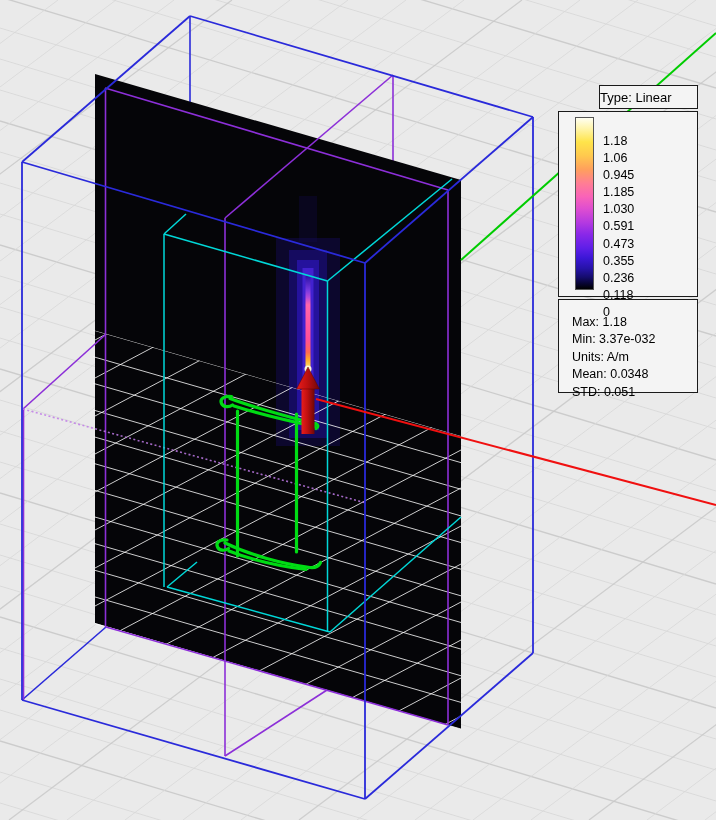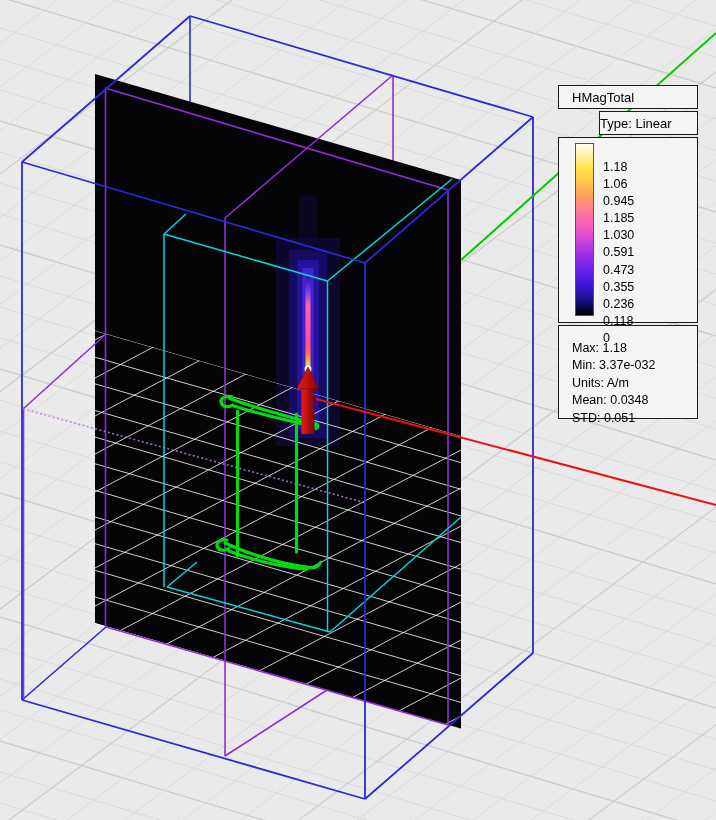--- a/index.html
+++ b/index.html
@@ -228,21 +228,20 @@
     <polygon points="308,367 296.5,389 319.5,389" fill="url(#arrowGrad)" stroke="#5a0505" stroke-width="0.5"></polygon>
   </g>
 
   <g stroke-width="2" fill="none">
     <line x1="316" y1="399" x2="716" y2="505" stroke="#f01010"></line>
     <line x1="461" y1="260" x2="716" y2="33" stroke="#00cc00"></line>
   </g>
 </svg>
 
   <div class="legend">
-    <div class="box leg-title">HMagTotal</div>
     <div class="box leg-type">Type: Linear</div>
     <div class="box leg-scale">
       <div class="leg-bar"></div>
       <div class="leg-vals" id="legVals">
           <div>1.18</div>
           <div>1.06</div>
           <div>0.945</div>
           <div>1.185</div>
           <div>1.030</div>
           <div>0.591</div>

